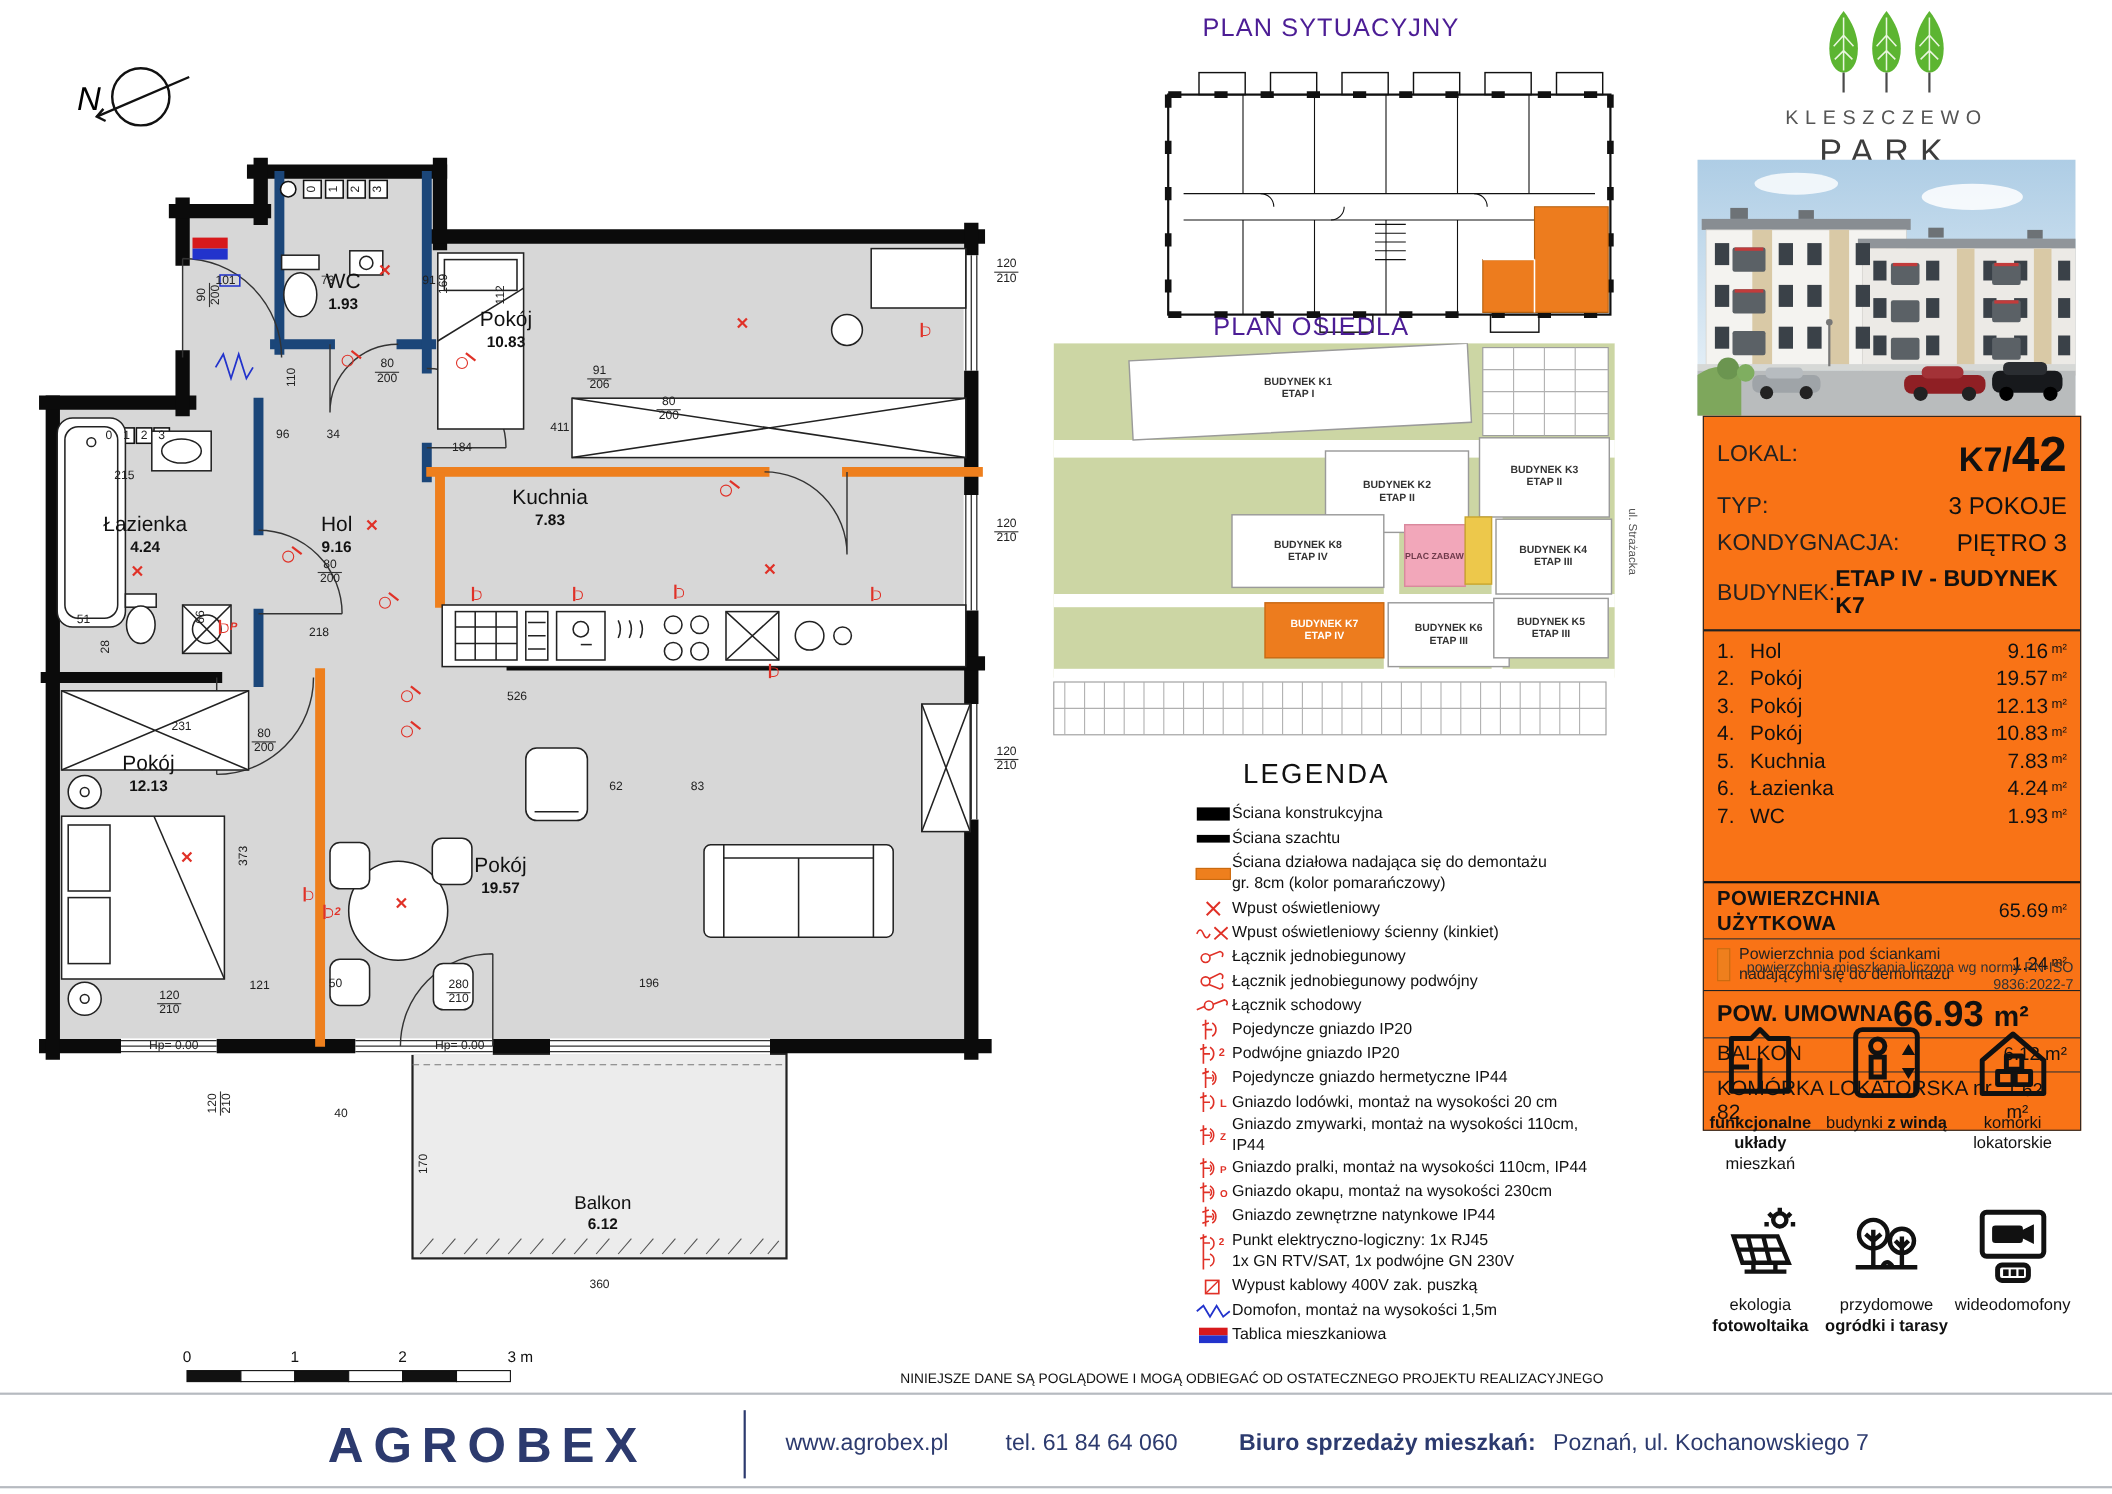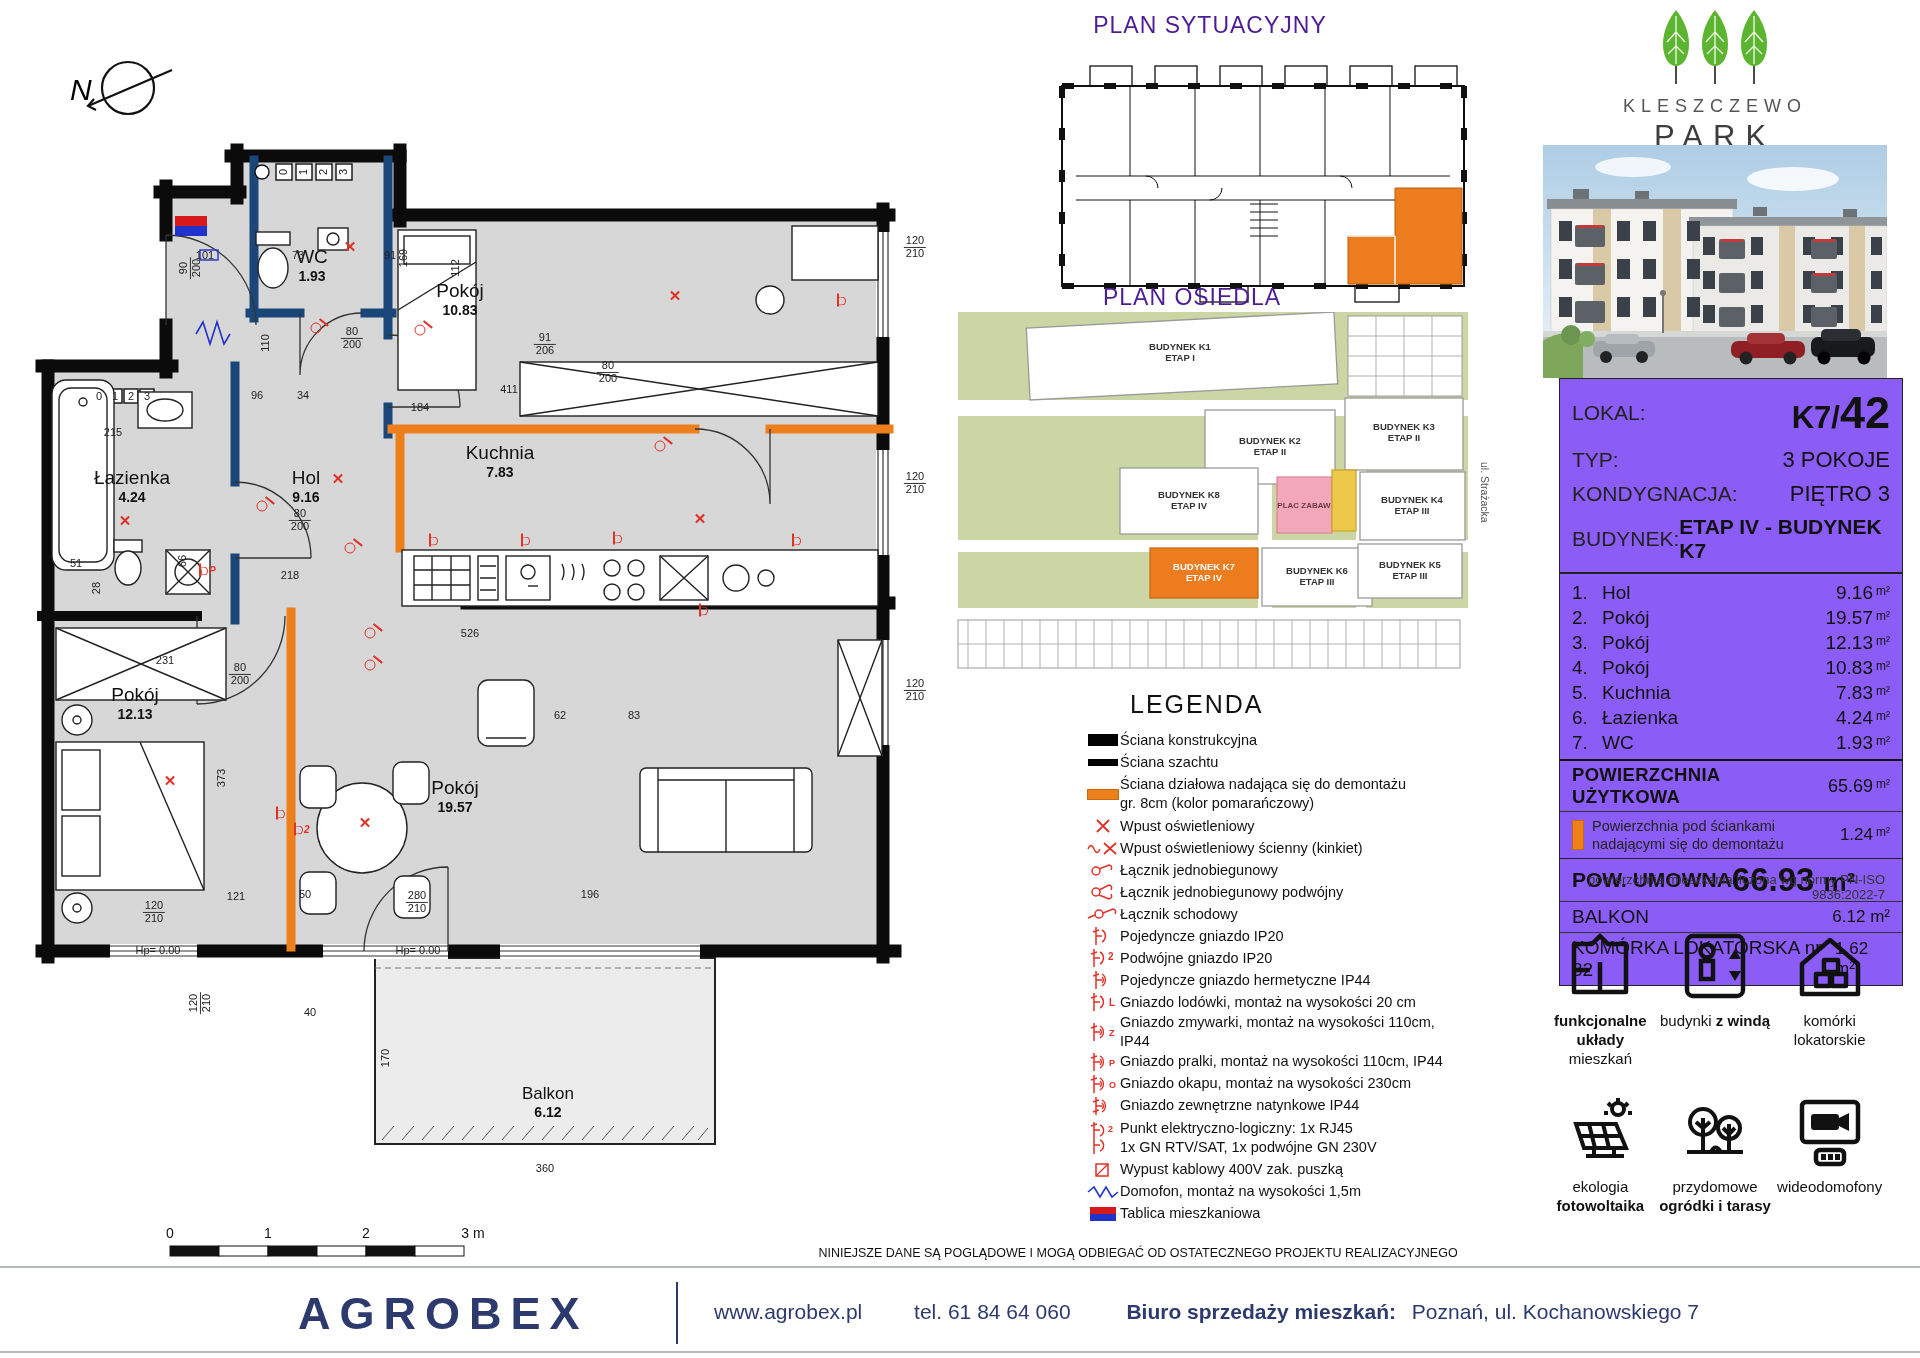--- a/index.html
+++ b/index.html
@@ -39,35 +39,35 @@
   .sw-k{width:30px;height:12px;background:#000;}
   .sw-s{width:30px;height:7px;background:#000;}
   .sw-n{width:30px;height:9px;background:#1b4679;}
   .sw-o{width:30px;height:9px;background:#ee7f1d;border:1px solid #c96a10;}
 
   
   #sidebar{position:absolute;left:1543px;top:0;width:344px;}
   .brand{ text-align:center;padding-top:8px;height:136px;}
   .brand .bn1{display:block;font-size:18px;letter-spacing:6px;color:#555;margin-top:6px;}
   .brand .bn2{display:block;font-size:31px;letter-spacing:10px;color:#3d3d3d;margin-top:2px;}
-  .panel{position:absolute;left:16px;top:378px;width:342px;border:1.5px solid #222;background:#8b5cf6;}
+  .panel{position:absolute;left:5px;top:378px;width:342px;border:1.5px solid #222;background:#f97316;}
   .irow{display:flex;justify-content:space-between;align-items:center;padding:4px 12px;}
   .irow .il{font-size:21px;color:#222;}
   .lokal-v{font-weight:bold;}
   .lokal-v .k{font-size:31px;}
   .lokal-v .n{font-size:45px;}
   .iv{font-size:22px;color:#111;}
   .iv.b{font-weight:bold;font-size:21px;}
   .info-sep{border-bottom:2px solid #222;}
   .rrow{display:flex;align-items:baseline;padding:1.5px 12px;font-size:19px;}
   .rrow .no{flex:0 0 30px;}
   .rrow .nm{flex:1;}
   .rrow .ar{font-weight:normal;}
   .u{font-size:12px;vertical-align:4px;margin-left:3px;}
-  .trow{display:flex;justify-content:space-between;align-items:center;padding:3px 12px;border-top:1px solid #333;}
+  .trow{display:flex;justify-content:space-between;align-items:center;padding:3px 12px;border-top:1px solid #333;margin-top:42px;}
   .trow.heavy{border-top:2.5px solid #111;}
   .trow .tl{font-size:18.5px;font-weight:bold;letter-spacing:.3px;}
   .trow .tv{font-size:18px;}
   .demrow{display:flex;align-items:center;gap:8px;padding:5px 12px;border-top:1px solid #333;}
   .demrow .swo{width:10px;height:28px;background:#ee7f1d;border:1px solid #c96a10;flex:0 0 10px;}
   .demrow .dl{flex:1;font-size:14.5px;line-height:1.25;color:#222;}
   .demrow .dv{font-size:17px;}
   .umrow{display:flex;align-items:center;padding:2px 12px;border-top:1.5px solid #222;}
   .umrow .ul2{font-size:21px;font-weight:bold;}
   .umrow .uv{font-size:33px;font-weight:bold;}

